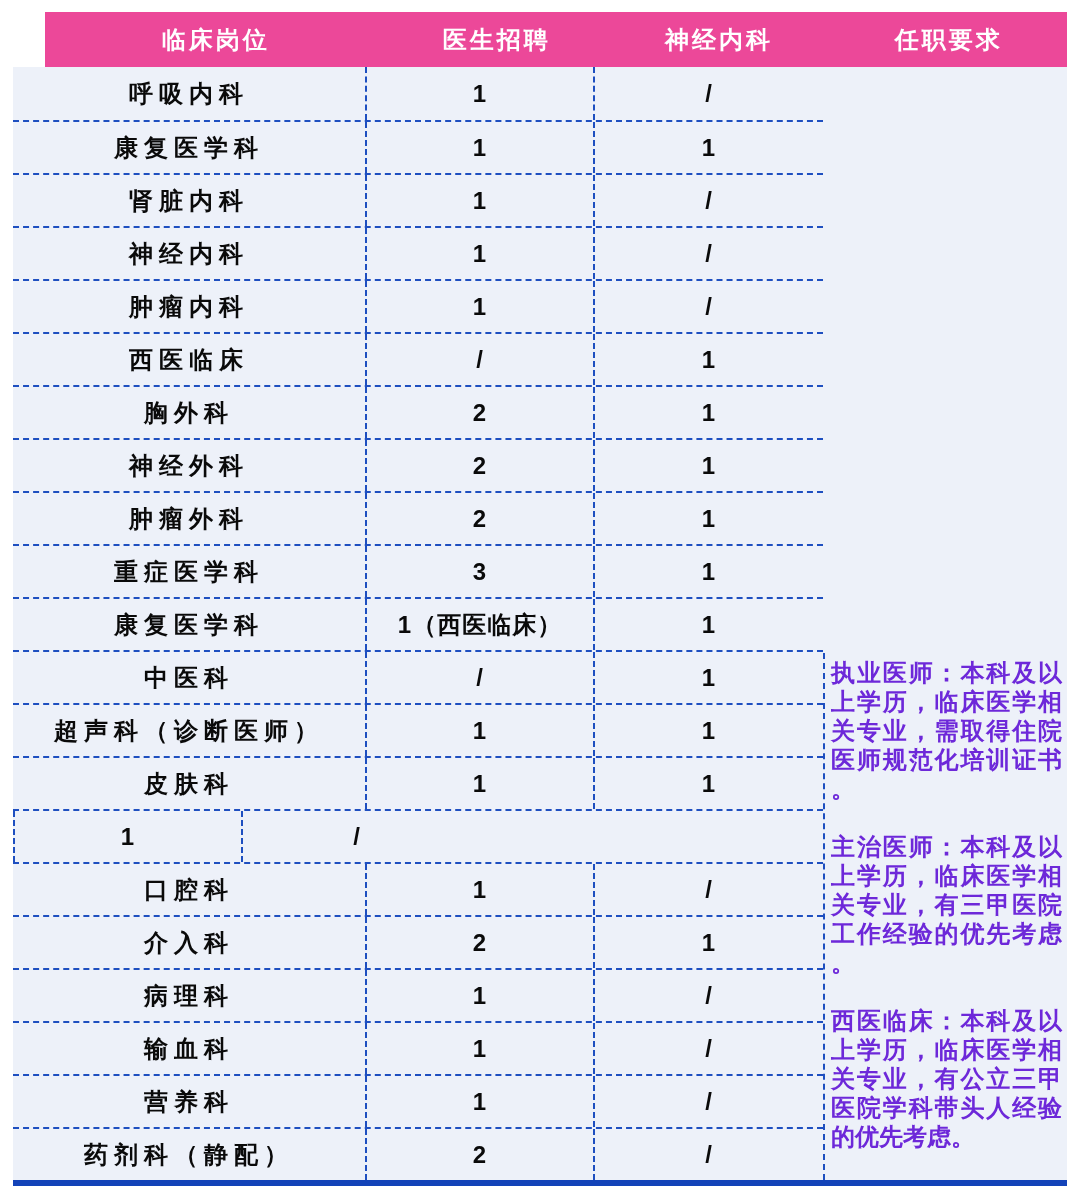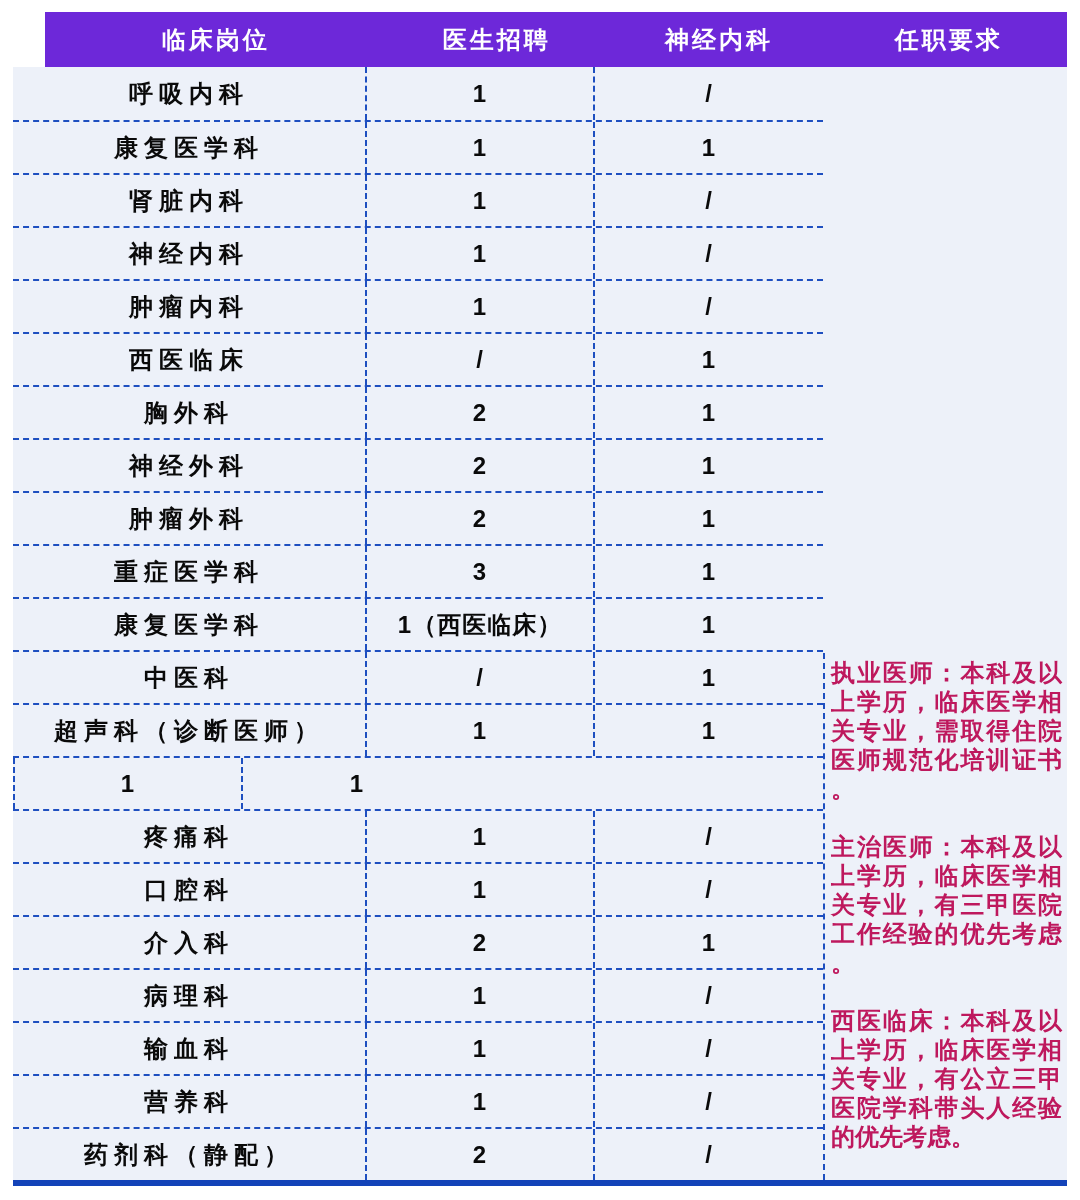--- a/index.html
+++ b/index.html
@@ -13,21 +13,21 @@
   .table-wrap {
     position: absolute;
     left: 13px;
     top: 12px;
     width: 1054px;
   }
   
   .header-row {
     display: flex;
     height: 55px;
-    background: #6d28d9;
+    background: #ec4899;
     color: #ffffff;
     margin-left: 32px;
   }
   .hcell {
     display: flex;
     align-items: center;
     justify-content: center;
     font-size: 24px;
     letter-spacing: 3px;
   }
@@ -59,21 +59,21 @@
   .cell.num { letter-spacing: 1px; }
   .cell.c2, .cell.c3 { border-left: 2px dashed #1e4fc0; }
   .cell.c2 { width: 228px; height: 100%; }
   .cell.c3 { width: 230px; height: 100%; }
   .cell.c1 { width: 352px; height: 100%; }
   
   .req-pane {
     width: 244px;
     border-left: 2px dashed #1e4fc0;
     padding: 5px 5px 0 6px;
-    color: #be185d;
+    color: #6d28d9;
   }
   .req-pane p {
     font-size: 24px;
     line-height: 29px;
     text-align: justify;
     text-justify: inter-character;
     line-break: anywhere;
     margin-bottom: 29px;
   }
   
@@ -155,25 +155,25 @@
     <div class="cell c1 pos">中医科</div>
     <div class="cell c2 num">/</div>
     <div class="cell c3 num">1</div>
   </div>
         <div class="data-row">
     <div class="cell c1 pos">超声科（诊断医师）</div>
     <div class="cell c2 num">1</div>
     <div class="cell c3 num">1</div>
   </div>
         <div class="data-row">
-    <div class="cell c2 num">1</div>
-    <div class="cell c3 num">1</div>
-  </div>
-        <div class="data-row">
-    <div class="cell c1 pos">疼痛科</div>
+    <div class="cell c1 pos">皮肤科</div>
+    <div class="cell c2 num">1</div>
+    <div class="cell c3 num">1</div>
+  </div>
+        <div class="data-row">
     <div class="cell c2 num">1</div>
     <div class="cell c3 num">/</div>
   </div>
         <div class="data-row">
     <div class="cell c1 pos">口腔科</div>
     <div class="cell c2 num">1</div>
     <div class="cell c3 num">/</div>
   </div>
         <div class="data-row">
     <div class="cell c1 pos">介入科</div>

